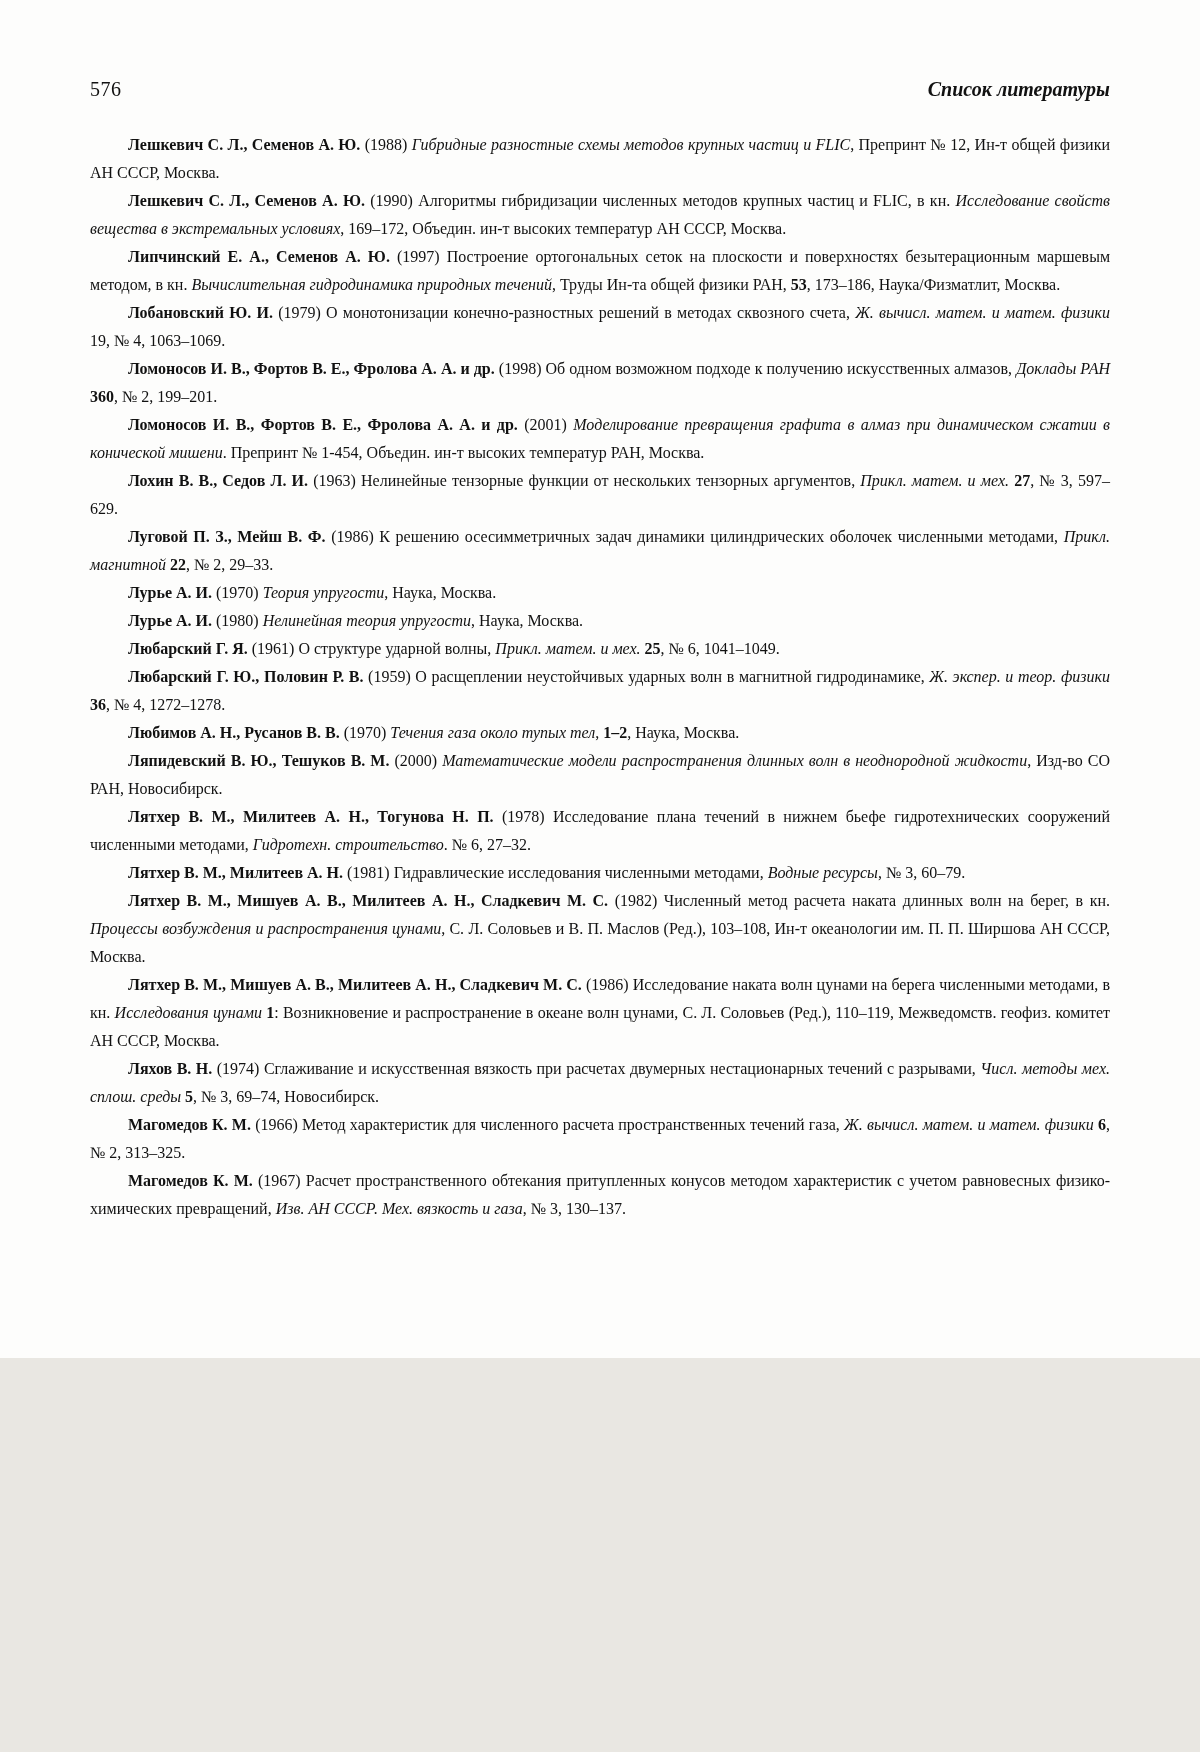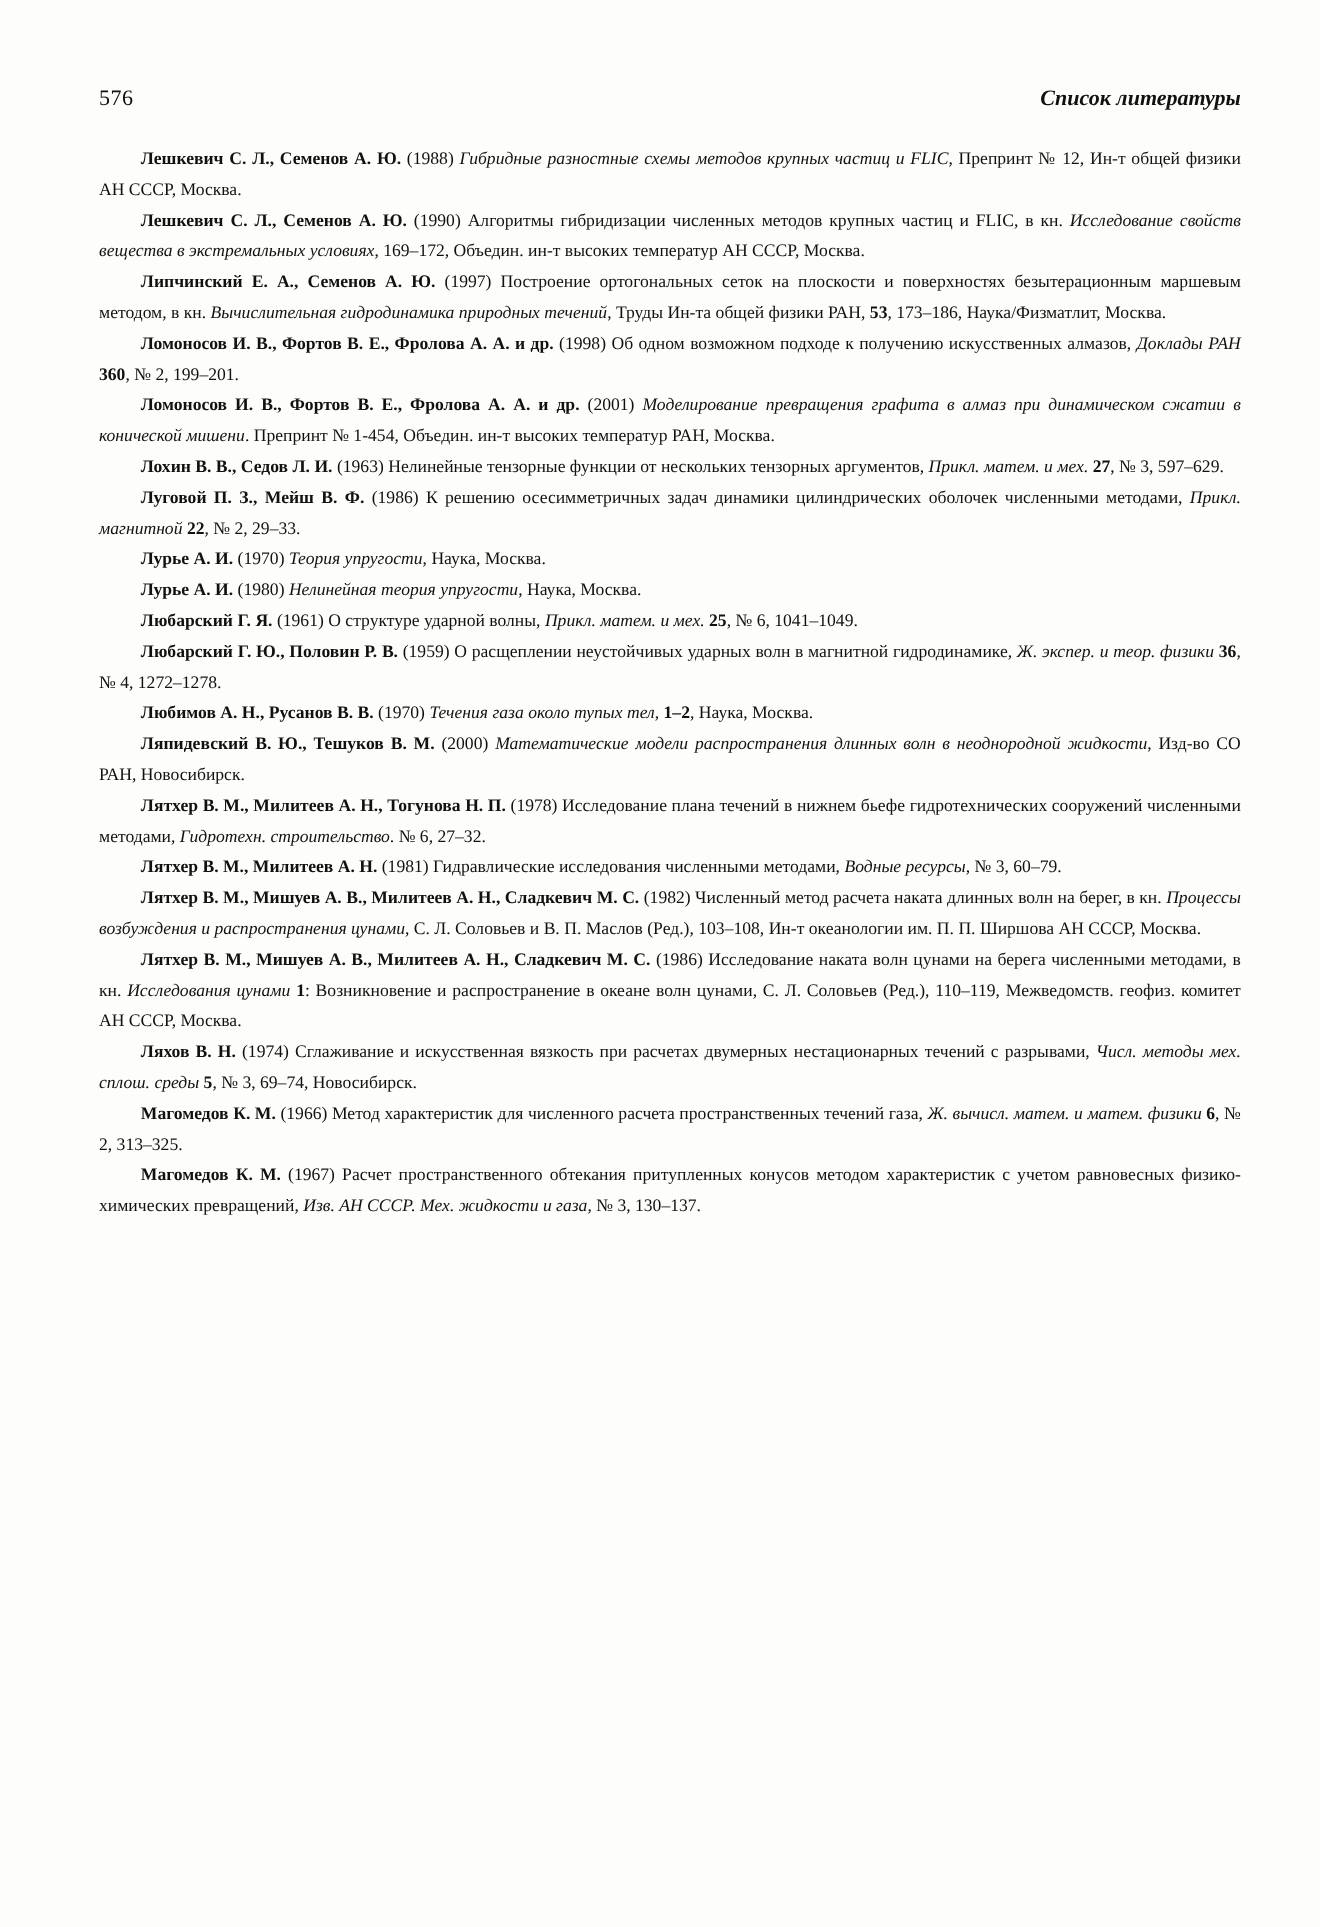--- a/index.html
+++ b/index.html
@@ -3,25 +3,25 @@
 <meta charset="utf-8">
 <style>
   html, body {
     margin: 0;
     padding: 0;
     background: #e9e7e2;
   }
   .page {
     position: relative;
     width: 1200px;
-    height: 1752px;
+    height: 1358px;
     margin: 0 auto;
     background: #fdfdfc;
     box-sizing: border-box;
-    padding: 78px 72px 60px 90px;
+    padding: 78px 90px 60px 90px;
     font-family: "Liberation Serif", "DejaVu Serif", serif;
     color: #111;
     overflow: hidden;
   }
   .running-head {
     display: flex;
     justify-content: space-between;
     align-items: baseline;
     font-size: 20px;
     margin-bottom: 30px;
@@ -52,31 +52,32 @@
 <div class="page">
   <div class="running-head">
     <span class="page-num">576</span>
     <span class="head-title">Список литературы</span>
   </div>
 
   <div class="ref-list">
       <p class="ref"><span class="b">Лешкевич С. Л., Семенов А. Ю. </span><span>(1988) </span><span class="i">Гибридные разностные схемы методов крупных частиц и FLIC</span><span>, Препринт № 12, Ин-т общей физики АН СССР, Москва.</span></p>
       <p class="ref"><span class="b">Лешкевич С. Л., Семенов А. Ю. </span><span>(1990) Алгоритмы гибридизации численных методов крупных частиц и FLIC, в кн. </span><span class="i">Исследование свойств вещества в экстремальных условиях</span><span>, 169–172, Объедин. ин-т высоких температур АН СССР, Москва.</span></p>
       <p class="ref"><span class="b">Липчинский Е. А., Семенов А. Ю. </span><span>(1997) Построение ортогональных сеток на плоскости и поверхностях безытерационным маршевым методом, в кн. </span><span class="i">Вычислительная гидродинамика природных течений</span><span>, Труды Ин-та общей физики РАН, </span><span class="b">53</span><span>, 173–186, Наука/Физматлит, Москва.</span></p>
+      <p class="ref"><span class="b">Лобановский Ю. И. </span><span>(1979) О монотонизации конечно-разностных решений в методах сквозного счета, </span><span class="i">Ж. вычисл. матем. и матем. физики</span><span> 19, № 4, 1063–1069.</span></p>
       <p class="ref"><span class="b">Ломоносов И. В., Фортов В. Е., Фролова А. А. и др. </span><span>(1998) Об одном возможном подходе к получению искусственных алмазов, </span><span class="i">Доклады РАН</span><span> </span><span class="b">360</span><span>, № 2, 199–201.</span></p>
       <p class="ref"><span class="b">Ломоносов И. В., Фортов В. Е., Фролова А. А. и др. </span><span>(2001) </span><span class="i">Моделирование превращения графита в алмаз при динамическом сжатии в конической мишени</span><span>. Препринт № 1-454, Объедин. ин-т высоких температур РАН, Москва.</span></p>
       <p class="ref"><span class="b">Лохин В. В., Седов Л. И. </span><span>(1963) Нелинейные тензорные функции от нескольких тензорных аргументов, </span><span class="i">Прикл. матем. и мех.</span><span> </span><span class="b">27</span><span>, № 3, 597–629.</span></p>
       <p class="ref"><span class="b">Луговой П. З., Мейш В. Ф. </span><span>(1986) К решению осесимметричных задач динамики цилиндрических оболочек численными методами, </span><span class="i">Прикл. магнитной</span><span> </span><span class="b">22</span><span>, № 2, 29–33.</span></p>
       <p class="ref"><span class="b">Лурье А. И. </span><span>(1970) </span><span class="i">Теория упругости</span><span>, Наука, Москва.</span></p>
       <p class="ref"><span class="b">Лурье А. И. </span><span>(1980) </span><span class="i">Нелинейная теория упругости</span><span>, Наука, Москва.</span></p>
       <p class="ref"><span class="b">Любарский Г. Я. </span><span>(1961) О структуре ударной волны, </span><span class="i">Прикл. матем. и мех.</span><span> </span><span class="b">25</span><span>, № 6, 1041–1049.</span></p>
       <p class="ref"><span class="b">Любарский Г. Ю., Половин Р. В. </span><span>(1959) О расщеплении неустойчивых ударных волн в магнитной гидродинамике, </span><span class="i">Ж. экспер. и теор. физики</span><span> </span><span class="b">36</span><span>, № 4, 1272–1278.</span></p>
       <p class="ref"><span class="b">Любимов А. Н., Русанов В. В. </span><span>(1970) </span><span class="i">Течения газа около тупых тел</span><span>, </span><span class="b">1–2</span><span>, Наука, Москва.</span></p>
       <p class="ref"><span class="b">Ляпидевский В. Ю., Тешуков В. М. </span><span>(2000) </span><span class="i">Математические модели распространения длинных волн в неоднородной жидкости</span><span>, Изд-во СО РАН, Новосибирск.</span></p>
       <p class="ref"><span class="b">Лятхер В. М., Милитеев А. Н., Тогунова Н. П. </span><span>(1978) Исследование плана течений в нижнем бьефе гидротехнических сооружений численными методами, </span><span class="i">Гидротехн. строительство</span><span>. № 6, 27–32.</span></p>
       <p class="ref"><span class="b">Лятхер В. М., Милитеев А. Н. </span><span>(1981) Гидравлические исследования численными методами, </span><span class="i">Водные ресурсы</span><span>, № 3, 60–79.</span></p>
       <p class="ref"><span class="b">Лятхер В. М., Мишуев А. В., Милитеев А. Н., Сладкевич М. С. </span><span>(1982) Численный метод расчета наката длинных волн на берег, в кн. </span><span class="i">Процессы возбуждения и распространения цунами</span><span>, С. Л. Соловьев и В. П. Маслов (Ред.), 103–108, Ин-т океанологии им. П. П. Ширшова АН СССР, Москва.</span></p>
       <p class="ref"><span class="b">Лятхер В. М., Мишуев А. В., Милитеев А. Н., Сладкевич М. С. </span><span>(1986) Исследование наката волн цунами на берега численными методами, в кн. </span><span class="i">Исследования цунами</span><span> </span><span class="b">1</span><span>: Возникновение и распространение в океане волн цунами, С. Л. Соловьев (Ред.), 110–119, Межведомств. геофиз. комитет АН СССР, Москва.</span></p>
       <p class="ref"><span class="b">Ляхов В. Н. </span><span>(1974) Сглаживание и искусственная вязкость при расчетах двумерных нестационарных течений с разрывами, </span><span class="i">Числ. методы мех. сплош. среды</span><span> </span><span class="b">5</span><span>, № 3, 69–74, Новосибирск.</span></p>
       <p class="ref"><span class="b">Магомедов К. М. </span><span>(1966) Метод характеристик для численного расчета пространственных течений газа, </span><span class="i">Ж. вычисл. матем. и матем. физики</span><span> </span><span class="b">6</span><span>, № 2, 313–325.</span></p>
-      <p class="ref"><span class="b">Магомедов К. М. </span><span>(1967) Расчет пространственного обтекания притупленных конусов методом характеристик с учетом равновесных физико-химических превращений, </span><span class="i">Изв. АН СССР. Мех. жидкости и газа</span><span>, № 3, 130–137.</span></p>
+      <p class="ref"><span class="b">Магомедов К. М. </span><span>(1967) Расчет пространственного обтекания притупленных конусов методом характеристик с учетом равновесных физико-химических превращений, </span><span class="i">Изв. АН СССР. Мех. вязкость и газа</span><span>, № 3, 130–137.</span></p>
     </div>
 </div>
 
 </body></html>

